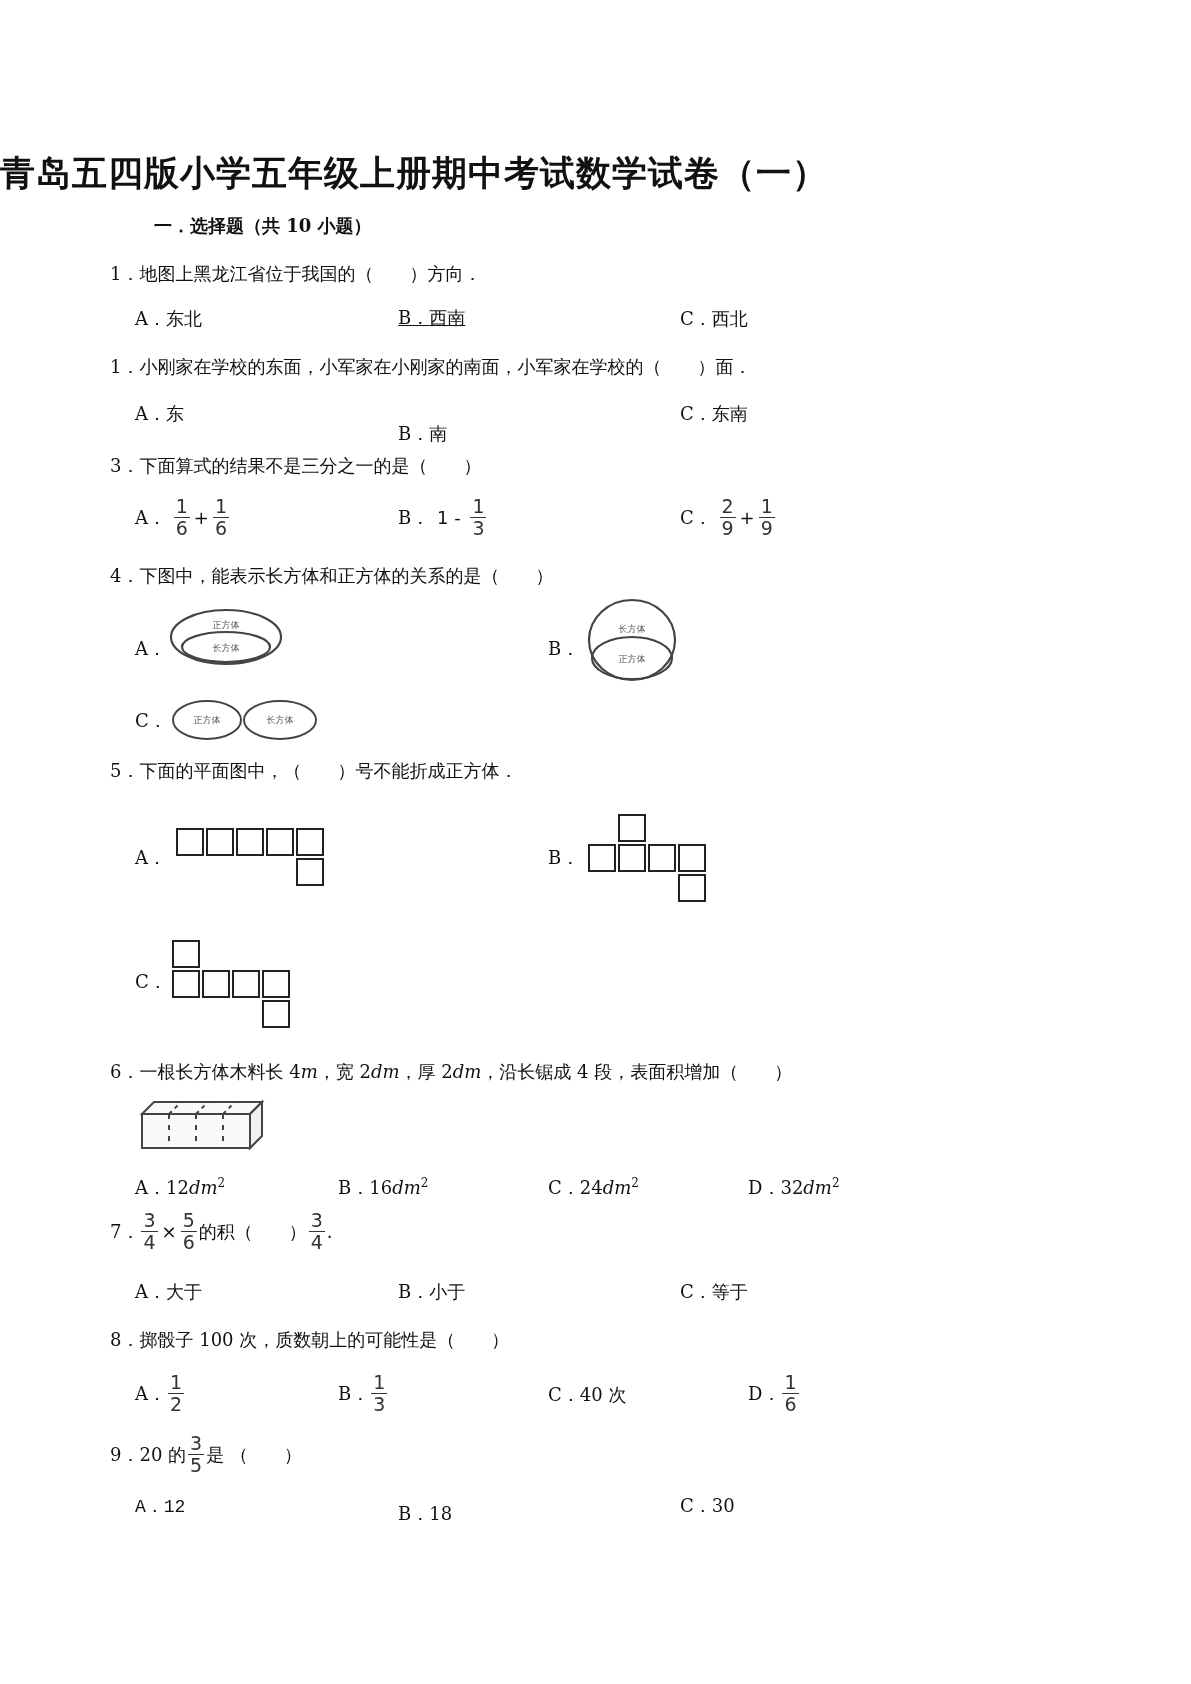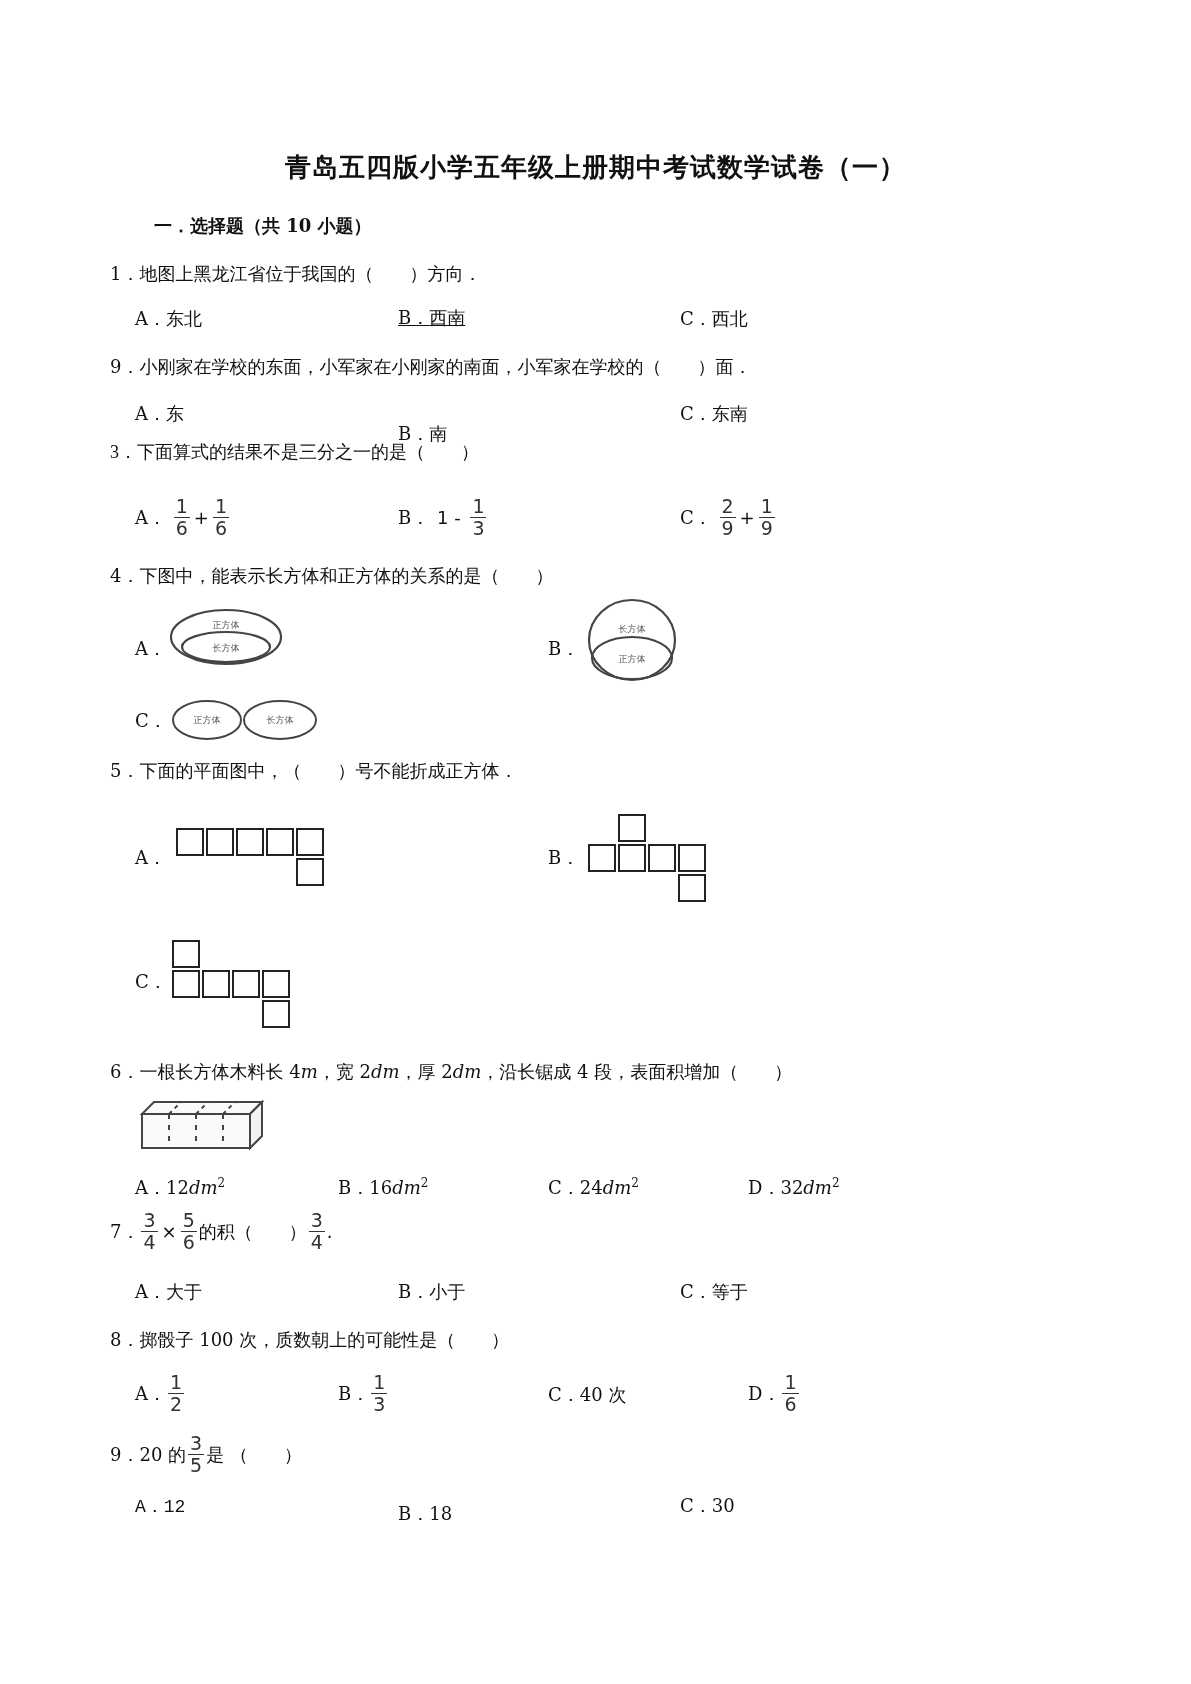--- a/index.html
+++ b/index.html
@@ -2,21 +2,21 @@
 <html><head>
 <meta charset="utf-8">
 <style>
   html, body { margin: 0; padding: 0; background: #ffffff; }
   body {
     width: 1191px; height: 1684px; position: relative; overflow: hidden;
     font-family: "DejaVu Serif", "Liberation Serif", serif;
     color: #111;
   }
   .abs { position: absolute; white-space: nowrap; }
-  .title { left: 0; width: 1191px; top: 150px; text-align: center; font-size: 26px; font-weight: bold; letter-spacing: 1px; }
+  .title { left: 0; width: 1191px; top: 150px; text-align: left; font-size: 35px; font-weight: bold; letter-spacing: 1px; }
   .section { left: 110px; top: 214px; font-size: 18px; font-weight: bold; margin-left: 44px; }
   .q { font-size: 18px; }
   .opt { font-size: 18px; }
   .frac {
     display: inline-block; vertical-align: middle; text-align: center;
     font-family: "DejaVu Sans", "Liberation Sans", sans-serif;
     font-size: 19px; line-height: 21px; color: #333; margin: 0 2px;
   }
   .frac .num { display: block; border-bottom: 1.5px solid #333; padding: 0 2px; }
   .frac .den { display: block; padding: 0 2px; }
@@ -32,26 +32,26 @@
 <body>
 
 <div class="abs title">青岛五四版小学五年级上册期中考试数学试卷（一）</div>
 <div class="abs section">一．选择题（共 10 小题）</div>
 
 <div class="abs q" style="left:110px; top:262px;">1．地图上黑龙江省位于我国的（　　）方向．</div>
 <div class="abs opt" style="left:135px; top:307px;"><span>A．</span><span>东北</span></div>
 <div class="abs opt" style="left:398px; top:306px;text-decoration:underline;"><span>B．</span><span>西南</span></div>
 <div class="abs opt" style="left:680px; top:307px;"><span>C．</span><span>西北</span></div>
 
-<div class="abs q" style="left:110px; top:355px;">9．小刚家在学校的东面，小军家在小刚家的南面，小军家在学校的（　　）面．</div>
+<div class="abs q" style="left:110px; top:355px;">1．小刚家在学校的东面，小军家在小刚家的南面，小军家在学校的（　　）面．</div>
 <div class="abs opt" style="left:135px; top:402px;"><span>A．</span><span>东</span></div>
 <div class="abs opt" style="left:398px; top:402px;margin-top:20px;"><span>B．</span><span>南</span></div>
 <div class="abs opt" style="left:680px; top:402px;"><span>C．</span><span>东南</span></div>
 
-<div class="abs q" style="left:110px; top:440px;font-family:Liberation Serif, serif;">3．下面算式的结果不是三分之一的是（　　）</div>
+<div class="abs q" style="left:110px; top:454px;">3．下面算式的结果不是三分之一的是（　　）</div>
 <div class="abs opt" style="left:135px; top:496px;">
   <span class="lbl">A．</span>
   <span class="frac"><span class="num">1</span><span class="den">6</span></span><span class="op">+</span><span class="frac"><span class="num">1</span><span class="den">6</span></span>
 </div>
 <div class="abs opt" style="left:398px; top:496px;">
   <span class="lbl">B．</span>
   <span class="op">1 -</span>
   <span class="frac"><span class="num">1</span><span class="den">3</span></span>
 </div>
 <div class="abs opt" style="left:680px; top:496px;">

